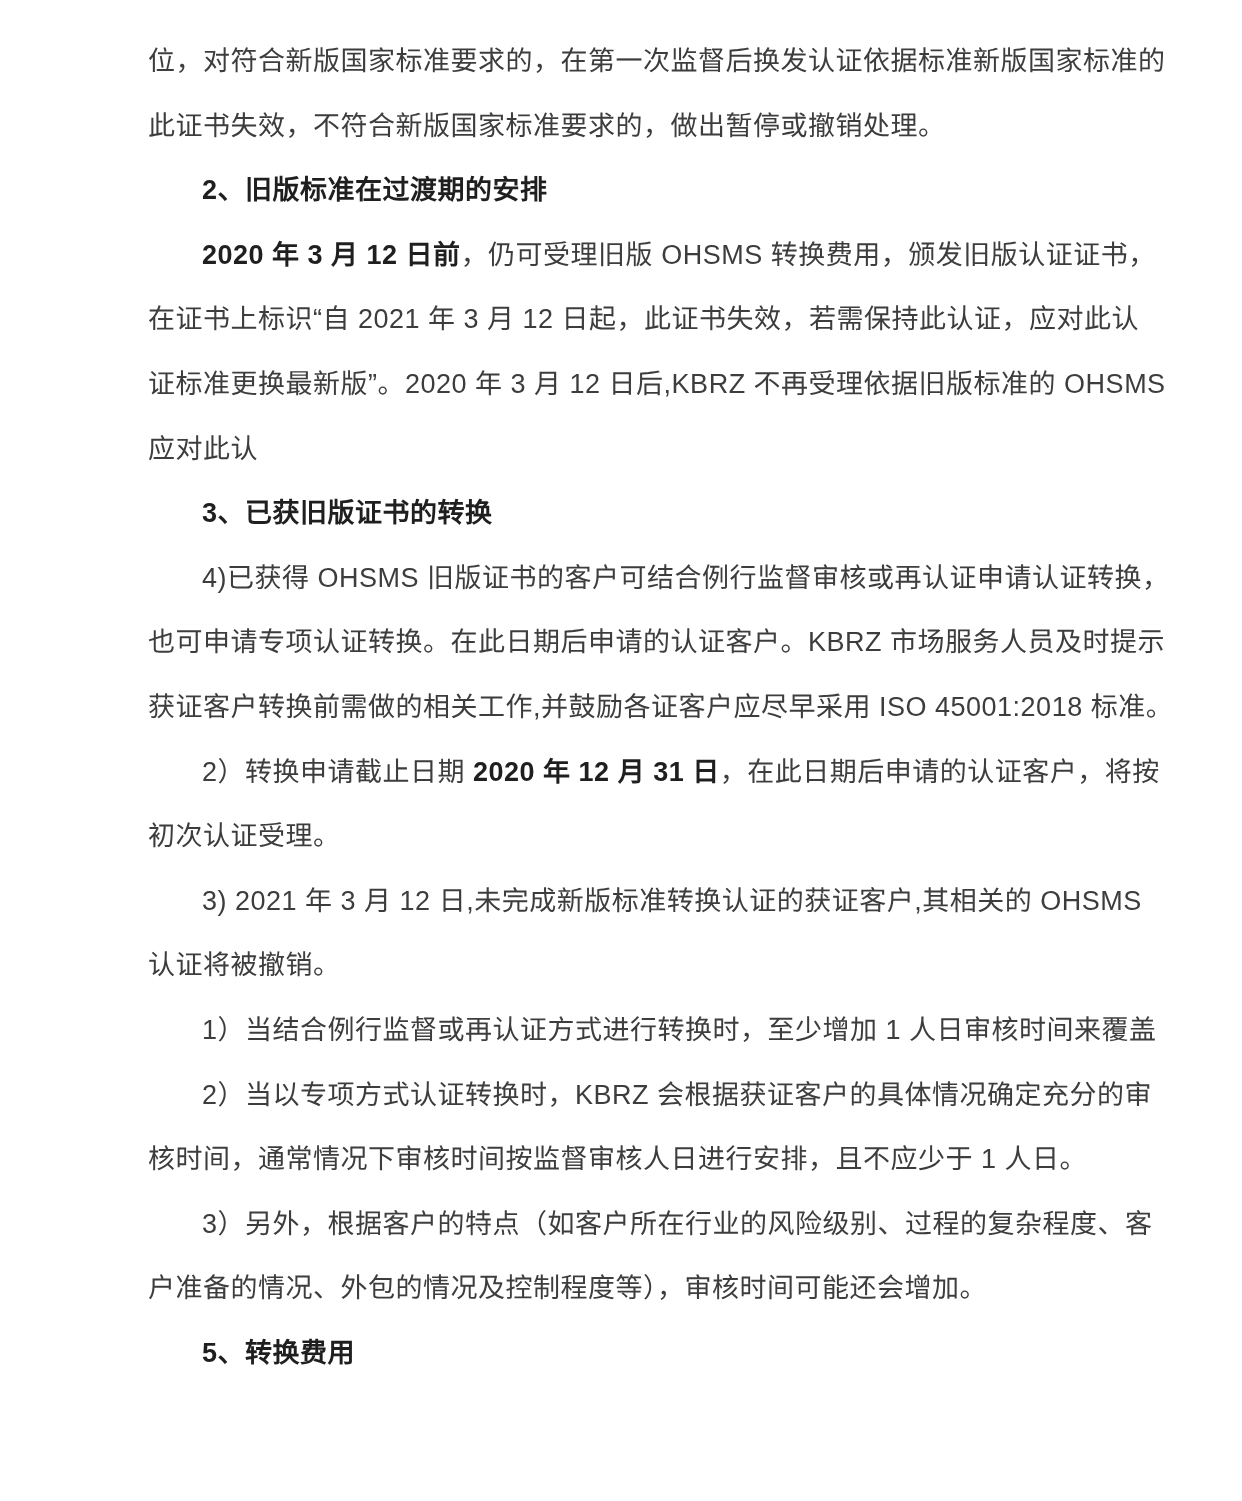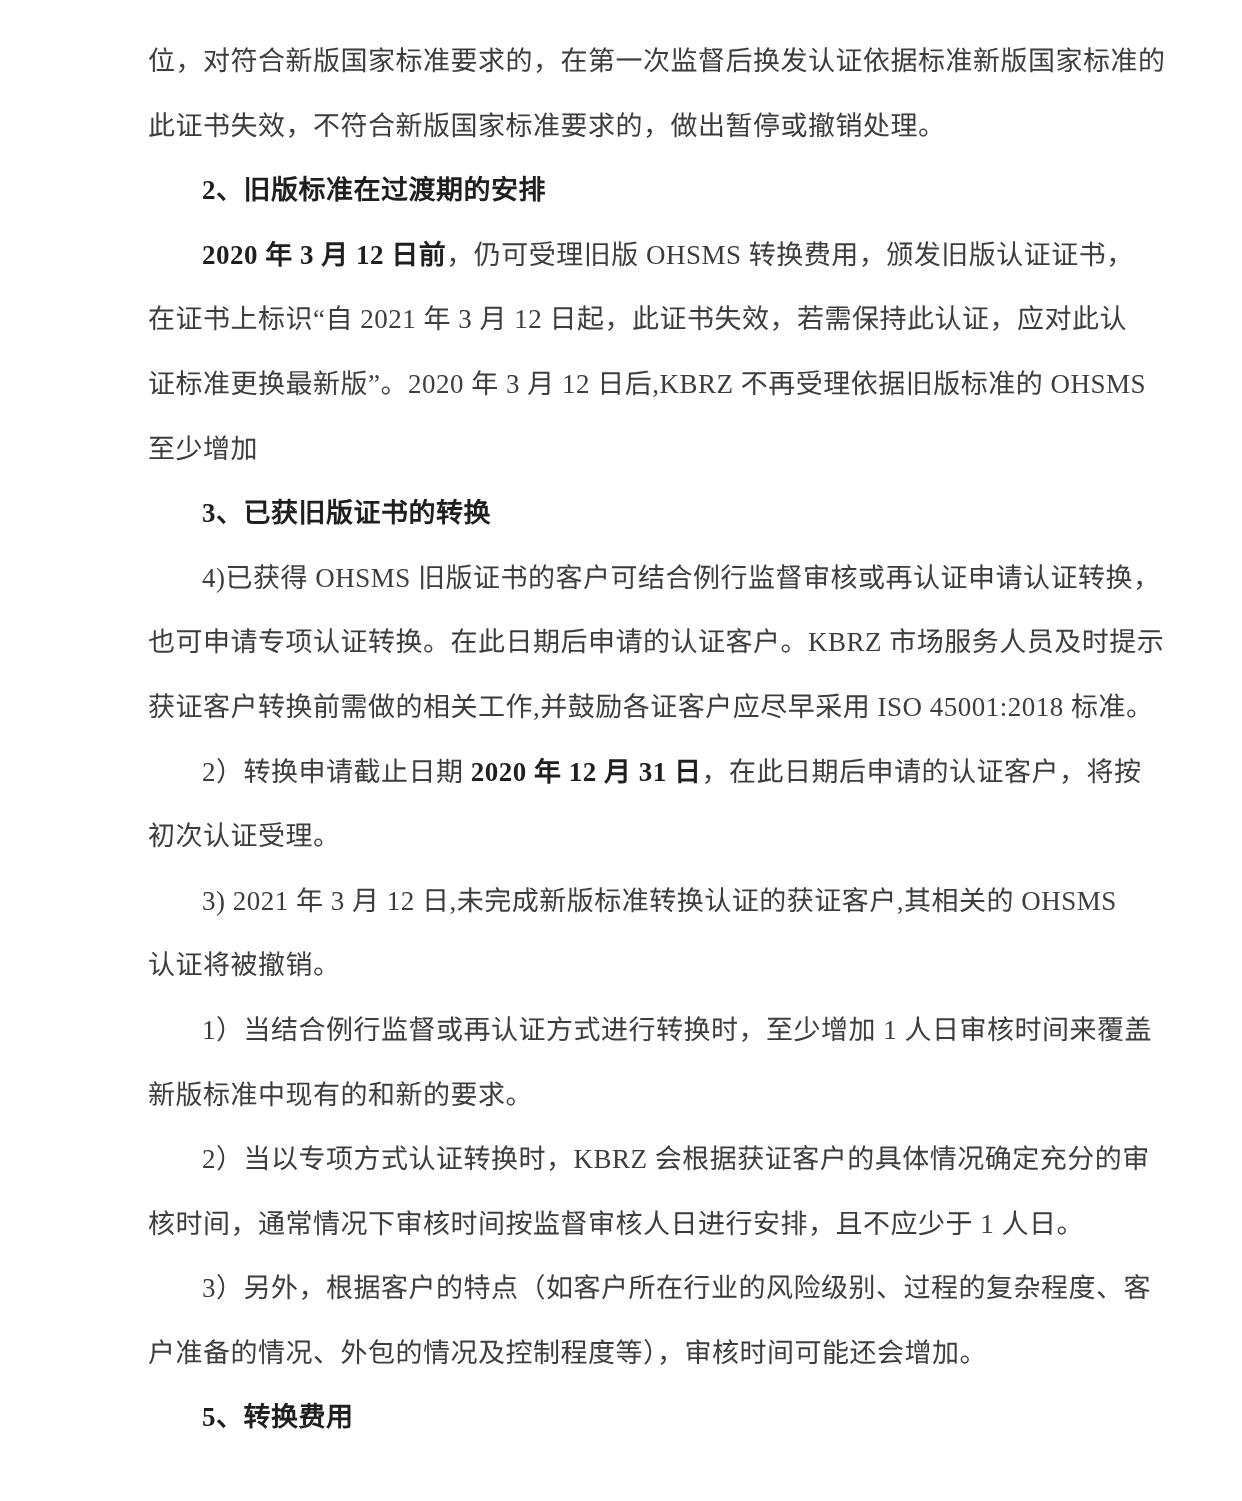--- a/index.html
+++ b/index.html
@@ -8,21 +8,21 @@
     width: 1242px;
     height: 1501px;
     overflow: hidden;
     background: var(--bg, #ffffff);
   }
   .page {
     position: relative;
     width: 1242px;
     height: 1501px;
     background: var(--bg, #ffffff);
-    font-family: Liberation Serif, serif;
+    font-family: Liberation Sans, sans-serif;
   }
   .doc {
     position: absolute;
     left: 148px;
     top: 29px;
     width: 944px;
   }
   .line {
     height: 64.6px;
     line-height: 64.6px;
@@ -52,30 +52,29 @@
 <body>
 
 <div class="page">
   <div id="doc" class="doc">
       <div class="line fill"><span class="run">位，对符合新版国家标准要求的，在第一次监督后换发认证依据标准新版国家标准的</span></div>
       <div class="line"><span class="run">此证书失效，不符合新版国家标准要求的，做出暂停或撤销处理。</span></div>
       <div class="line heading indent"><span class="run-bold">2、旧版标准在过渡期的安排</span></div>
       <div class="line indent fill"><span class="run-bold">2020 年 3 月 12 日前</span><span class="run">，仍可受理旧版 OHSMS 转换费用，颁发旧版认证证书，</span></div>
       <div class="line fill"><span class="run">在证书上标识“自 2021 年 3 月 12 日起，此证书失效，若需保持此认证，应对此认</span></div>
       <div class="line fill"><span class="run">证标准更换最新版”。2020 年 3 月 12 日后,KBRZ 不再受理依据旧版标准的 OHSMS</span></div>
-      <div class="line"><span class="run">至少增加</span></div>
+      <div class="line"><span class="run">应对此认</span></div>
       <div class="line heading indent"><span class="run-bold">3、已获旧版证书的转换</span></div>
       <div class="line indent fill"><span class="run">4)已获得 OHSMS 旧版证书的客户可结合例行监督审核或再认证申请认证转换，</span></div>
       <div class="line fill"><span class="run">也可申请专项认证转换。在此日期后申请的认证客户。KBRZ 市场服务人员及时提示</span></div>
       <div class="line fill"><span class="run">获证客户转换前需做的相关工作,并鼓励各证客户应尽早采用 ISO 45001:2018 标准。</span></div>
       <div class="line indent fill"><span class="run">2）转换申请截止日期 </span><span class="run-bold">2020 年 12 月 31 日</span><span class="run">，在此日期后申请的认证客户，将按</span></div>
       <div class="line"><span class="run">初次认证受理。</span></div>
       <div class="line indent fill"><span class="run">3) 2021 年 3 月 12 日,未完成新版标准转换认证的获证客户,其相关的 OHSMS</span></div>
       <div class="line"><span class="run">认证将被撤销。</span></div>
       <div class="line indent fill"><span class="run">1）当结合例行监督或再认证方式进行转换时，至少增加 1 人日审核时间来覆盖</span></div>
-      <div class="line"><span class="run">新版标准中现有的和新的要求。</span></div>
       <div class="line indent fill"><span class="run">2）当以专项方式认证转换时，KBRZ 会根据获证客户的具体情况确定充分的审</span></div>
       <div class="line"><span class="run">核时间，通常情况下审核时间按监督审核人日进行安排，且不应少于 1 人日。</span></div>
       <div class="line indent fill"><span class="run">3）另外，根据客户的特点（如客户所在行业的风险级别、过程的复杂程度、客</span></div>
       <div class="line"><span class="run">户准备的情况、外包的情况及控制程度等），审核时间可能还会增加。</span></div>
       <div class="line heading indent"><span class="run-bold">5、转换费用</span></div>
     </div>
 </div>
 
 </body></html>

